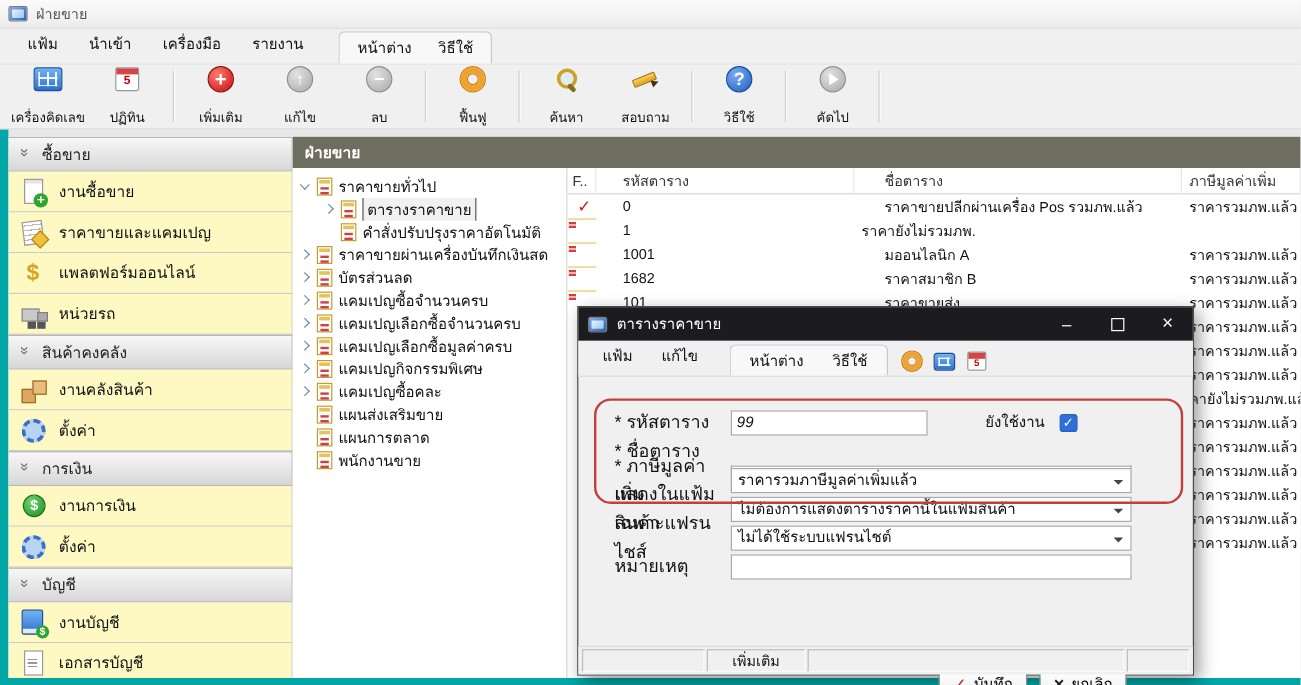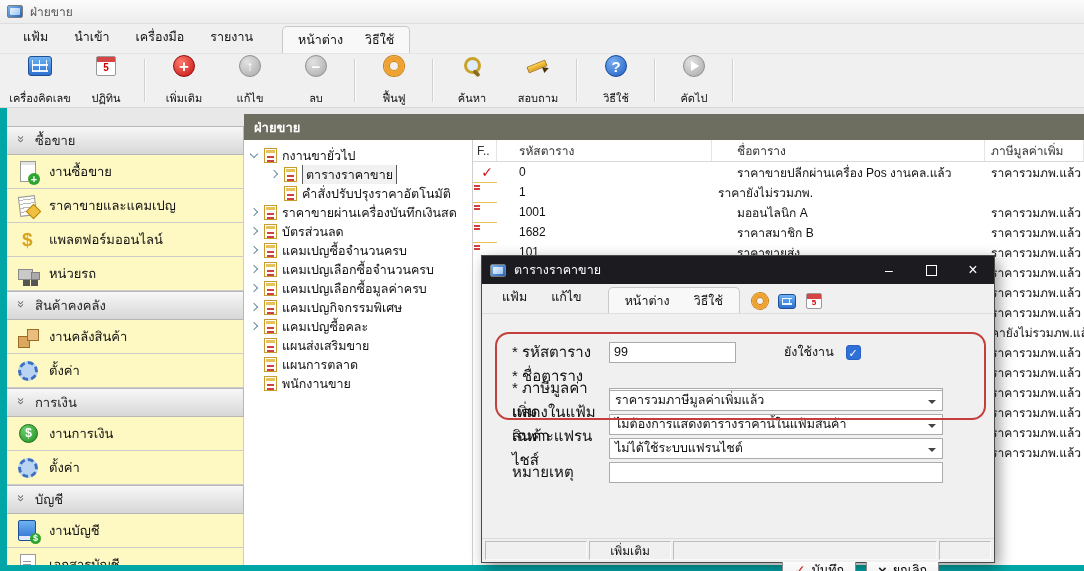--- a/index.html
+++ b/index.html
@@ -55,21 +55,21 @@
   .ic-search::after { content:""; position:absolute; left:14px; top:14px; width:8px; height:3.5px; background:#8a6d1f; border-radius:2px; transform:rotate(45deg); transform-origin:0 0; }
   .ic-pencil { position:relative; width:24px; height:22px; }
   .ic-pencil::before { content:""; position:absolute; left:1px; top:8px; width:18px; height:5px; background:linear-gradient(#ffd24d,#dd9f22); border:1px solid #a87716; border-radius:1px; transform:rotate(-22deg); }
   .ic-pencil::after { content:""; position:absolute; right:1px; top:11px; border-left:6px solid #4a3208; border-top:3px solid transparent; border-bottom:3px solid transparent; transform:rotate(-22deg); }
 
   
   .frame { position:absolute; top:108px; left:0; right:0; bottom:0; background:#e8e8e8;
     border-left:7px solid #00a6a6; border-bottom:6px solid #00a6a6; overflow:hidden; }
 
   
-  .sidebar { position:absolute; left:0; top:18px; width:237px; bottom:0; overflow:hidden; background:#ececec; }
+  .sidebar { position:absolute; left:0; top:6px; width:237px; bottom:0; overflow:hidden; background:#ececec; }
   .section-header { height:29px; background:linear-gradient(#f7f7f7,#d7d7d7); border:1px solid #b7b7b7; border-left:none;
     display:flex; align-items:center; gap:9px; padding-left:9px; font-size:13px; color:#222; }
   .chev { display:inline-block; transform:rotate(90deg); color:#666; font-size:13px; width:10px; }
   .chev::before { content:"\00BB"; }
   .side-item { height:34px; background:#fef9c3; border-bottom:1px solid #ccc; border-right:1px solid #ccc;
     display:flex; align-items:center; gap:8px; padding-left:8px; font-size:13px; }
   .si { width:26px; height:26px; flex:0 0 26px; position:relative; }
   .si-docplus::before { content:""; position:absolute; left:5px; top:2px; width:14px; height:19px; background:#fff; border:1px solid #9a9a9a; box-shadow:inset 0 3px 0 #e4e4e4; }
   .si-docplus::after { content:"+"; position:absolute; right:1px; bottom:0; width:12px; height:12px; background:#2ea52e; color:#fff; border-radius:50%; font-size:11px; line-height:12px; text-align:center; font-weight:700; }
   .si-receipt::before { content:""; position:absolute; left:4px; top:3px; width:15px; height:18px; border:1px solid #999;
@@ -136,21 +136,21 @@
   .dlg-menubar .menu-item { padding:6px 12px; font-size:12.5px; }
   .dlg-menubar .menu-tabpanel { margin-left:14px; height:26px; }
   .dlg-icons { display:flex; align-items:center; gap:10px; margin-left:12px; padding-bottom:4px; }
   .dlg-body { position:absolute; top:58px; left:0; right:0; bottom:24px; }
   .red-annot { position:absolute; left:13px; top:18px; width:491px; height:88px; border:2.5px solid #c3403a; border-radius:14px; pointer-events:none; z-index:12; }
   .form { padding:26px 0 0 30px; position:relative; }
   .frow { display:flex; align-items:center; height:24px; }
   .flabel { width:97px; flex:0 0 97px; font-size:15px; }
   .inp { height:21px; border:1px solid #ababab; background:#fff; padding:0 4px; font-family:"Liberation Sans","DejaVu Sans",sans-serif; font-size:12.5px; color:#111; }
   .inp.focused { border-bottom:2px solid #2b5797;margin-top:44px; }
-  .w-short { width:127px; } .w-wide { width:334px; }
+  .w-short { width:164px;font-style:italic; } .w-wide { width:334px; }
   .sel { height:21px; width:334px; border:1px solid #ababab; background:#fff; display:flex; align-items:center;
     padding:0 18px 0 5px; font-size:12.5px; position:relative; white-space:nowrap; overflow:hidden; }
   .sel::after { content:""; position:absolute; right:6px; top:9px; border-top:4px solid #444; border-left:4px solid transparent; border-right:4px solid transparent; }
   .side-label { margin-left:48px; font-size:12.5px; }
   .checkbox { width:15px; height:15px; margin-left:12px; border:1px solid #5a5a5a; border-radius:3px; background:#fff; position:relative; }
   .checkbox.checked { background:#2f6fd8; border-color:#2a62c4; }
   .checkbox.checked::before { content:"\2713"; position:absolute; inset:0; color:#fff; font-size:11px; line-height:15px; text-align:center; font-weight:700; }
   .dlg-actions { position:absolute; top:244px; left:300px; display:flex; gap:10px; }
   .btn { height:24px; padding:0 11px; background:linear-gradient(#ffffff,#ececec); border:1px solid #8a8a8a; border-radius:3px;
     display:flex; align-items:center; gap:6px; font-size:12.5px; font-family:"Liberation Sans","DejaVu Sans",sans-serif; }
@@ -338,21 +338,21 @@
     </div>
 
     <div class="main">
       <div class="main-header">ฝ่ายขาย</div>
 
       <div class="tree">
 
       <div class="tree-row expanded">
             <span class="caret"></span>
             <span class="tf"></span>
-            <span class="tree-label">กงานขายั่วไป</span>
+            <span class="tree-label">ราคาขายทั่วไป</span>
           </div>
           <div class="tree-row child selected">
             <span class="caret"></span>
             <span class="tf"></span>
             <span class="tree-label">ตารางราคาขาย</span>
           </div>
           <div class="tree-row child nocaret">
             <span class="caret"></span>
             <span class="tf"></span>
             <span class="tree-label">คำสั่งปรับปรุงราคาอัตโนมัติ</span>
@@ -416,21 +416,21 @@
           <span class="th c-name">ชื่อตาราง</span>
           <span class="th c-vat">ภาษีมูลค่าเพิ่ม</span>
         </div>
         <div>
 
         <div class="trow">
               <span class="tc c-icon">
                 <span class="row-ic check"></span>
               </span>
               <span class="tc c-code">0</span>
-              <span class="tc c-name">ราคาขายปลีกผ่านเครื่อง Pos งานคล.แล้ว</span>
+              <span class="tc c-name">ราคาขายปลีกผ่านเครื่อง Pos รวมภพ.แล้ว</span>
               <span class="tc c-vat">ราคารวมภพ.แล้ว</span>
             </div>
             <div class="trow">
               <span class="tc c-icon">
                 <span class="row-ic form"></span>
               </span>
               <span class="tc c-code">1</span>
               <span class="tc c-vat">ราคายังไม่รวมภพ.</span>
             </div>
             <div class="trow">

